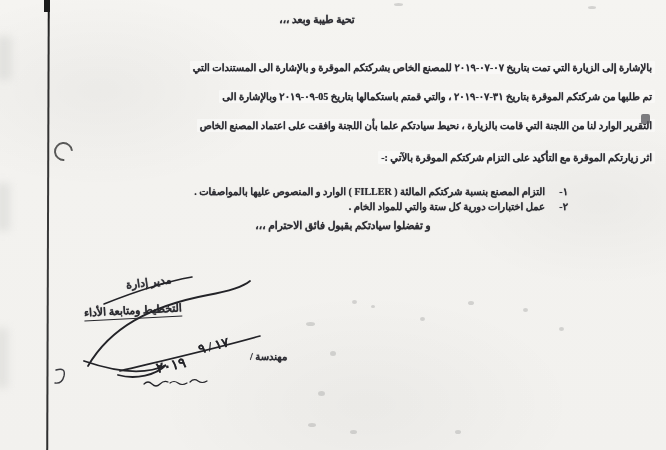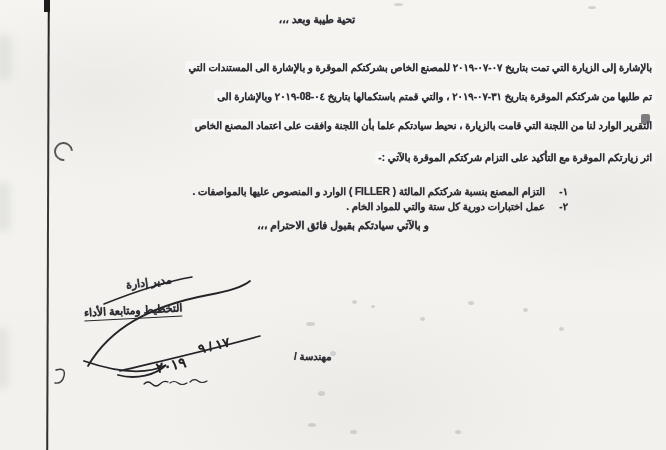--- a/index.html
+++ b/index.html
@@ -1,21 +1,21 @@
 <!DOCTYPE html>
 <html lang="ar"><head>
 <meta charset="utf-8">
 <style>
   html,body{margin:0;padding:0;}
   .page{
     position:relative;
     width:666px;height:450px;
     background:linear-gradient(180deg,#f5f4f1 0%,#f3f2ef 40%,#f2f1ee 100%);
     overflow:hidden;
-    font-family:Liberation Sans, sans-serif;
+    font-family:Liberation Serif, serif;
   }
   
   .page::before{
     content:"";position:absolute;inset:0;pointer-events:none;
     background:
       radial-gradient(220px 120px at 90% 45%, rgba(0,0,0,0.03), transparent 70%),
       radial-gradient(260px 140px at 15% 20%, rgba(0,0,0,0.035), transparent 70%),
       radial-gradient(300px 160px at 55% 90%, rgba(0,0,0,0.03), transparent 70%);
   }
   .patch{position:absolute;background:#dededb;filter:blur(4px);opacity:.8;}
@@ -46,21 +46,21 @@
   .item1{top:186px;}
   .item2{top:201px;}
   .inum{min-width:12px;}
   .closing{position:absolute;top:219px;left:178px;width:330px;text-align:center;font-size:10.6px;direction:rtl;}
   .sig-role1{position:absolute;top:276px;left:126px;font-size:11px;direction:rtl;
              transform:rotate(-7deg);color:#34343a;font-weight:700;
              text-shadow:0 0 0.8px rgba(50,50,55,.8);white-space:nowrap;}
   .sig-role2{position:absolute;top:304px;left:84px;font-size:10.8px;direction:rtl;
              transform:rotate(-3deg);border-bottom:1.6px solid #26262b;padding-bottom:1px;
              color:#2b2b30;font-weight:700;text-shadow:0 0 0.8px rgba(45,45,50,.85);white-space:nowrap;}
-  .sig-eng{position:absolute;top:351px;left:250px;font-size:10px;direction:rtl;white-space:nowrap;margin-left:44px;}
+  .sig-eng{position:absolute;top:351px;left:250px;font-size:10px;direction:rtl;white-space:nowrap;}
   .hw{color:#232328;font-weight:600;white-space:nowrap;text-shadow:0 0 0.6px rgba(40,40,45,.7);}
   .hw-dm{position:absolute;top:338px;left:198px;font-size:13px;transform:rotate(-14deg);letter-spacing:2px;}
   .hw-yr{position:absolute;top:357px;left:156px;font-size:14px;transform:rotate(-12deg);letter-spacing:3px;}
   .sig-svg{position:absolute;left:58px;top:262px;pointer-events:none;}
   .speck{position:absolute;background:#b6b6b4;border-radius:50%;opacity:.55;}
   .smudge{position:absolute;background:#55555a;border-radius:2px;opacity:.75;filter:blur(.4px);}
 </style>
 </head>
 <body>
 
@@ -70,34 +70,34 @@
   <div class="patch" style="left:-4px;top:183px;width:14px;height:48px;"></div>
   <div class="patch" style="left:-4px;top:328px;width:12px;height:60px;"></div>
   <div class="margin-line"></div>
   <div class="margin-line-head"></div>
   <div class="hole"></div>
 
   <div class="greeting scan" dir="rtl"></div>
   <div class="greeting scan" dir="rtl">تحية طيبة وبعد ،،،</div>
 
   <div class="bl bl1 scan">بالإشارة إلى الزيارة التي تمت بتاريخ ٠٧-٠٧-٢٠١٩ للمصنع الخاص بشركتكم الموقرة و بالإشارة الى المستندات التي</div>
-  <div class="bl bl2 scan">تم طلبها من شركتكم الموقرة بتاريخ ٣١-٠٧-٢٠١٩ ، والتي قمتم باستكمالها بتاريخ ٠٤-08-٢٠١٩ وبالإشارة الى</div>
+  <div class="bl bl2 scan">تم طلبها من شركتكم الموقرة بتاريخ ٣١-٠٧-٢٠١٩ ، والتي قمتم باستكمالها بتاريخ 05-٠٩-٢٠١٩ وبالإشارة الى</div>
   <div class="bl bl4 scan">اثر زيارتكم الموقرة مع التأكيد على التزام شركتكم الموقرة بالآتي :-</div>
   <div class="bl bl3 scan">التقرير الوارد لنا من اللجنة التي قامت بالزيارة ، نحيط سيادتكم علما بأن اللجنة وافقت على اعتماد المصنع الخاص</div>
 
   <div class="item item1 scan">
     <span class="inum">١-</span>
     <span class="itxt">التزام المصنع بنسبة شركتكم المالئة ( FILLER ) الوارد و المنصوص عليها بالمواصفات .</span>
   </div>
   <div class="item item2 scan">
     <span class="inum">٢-</span>
     <span class="itxt">عمل اختبارات دورية كل ستة والتي للمواد الخام .</span>
   </div>
 
-  <div class="closing scan">و بالآتي سيادتكم بقبول فائق الاحترام ،،،</div>
+  <div class="closing scan">و تفضلوا سيادتكم بقبول فائق الاحترام ،،،</div>
 
   <div class="sig-role1">مدير إدارة</div>
   <div class="sig-role2">التخطيط ومتابعة الأداء</div>
   <div class="sig-eng scan">مهندسة /</div>
   <div class="hw hw-dm">١٧ / ٩</div>
   <div class="hw hw-yr">٢٠١٩</div>
 
   <svg class="sig-svg" width="260" height="140" viewBox="0 0 260 140">
     <g fill="none" stroke="#232328" stroke-linecap="round">
 

